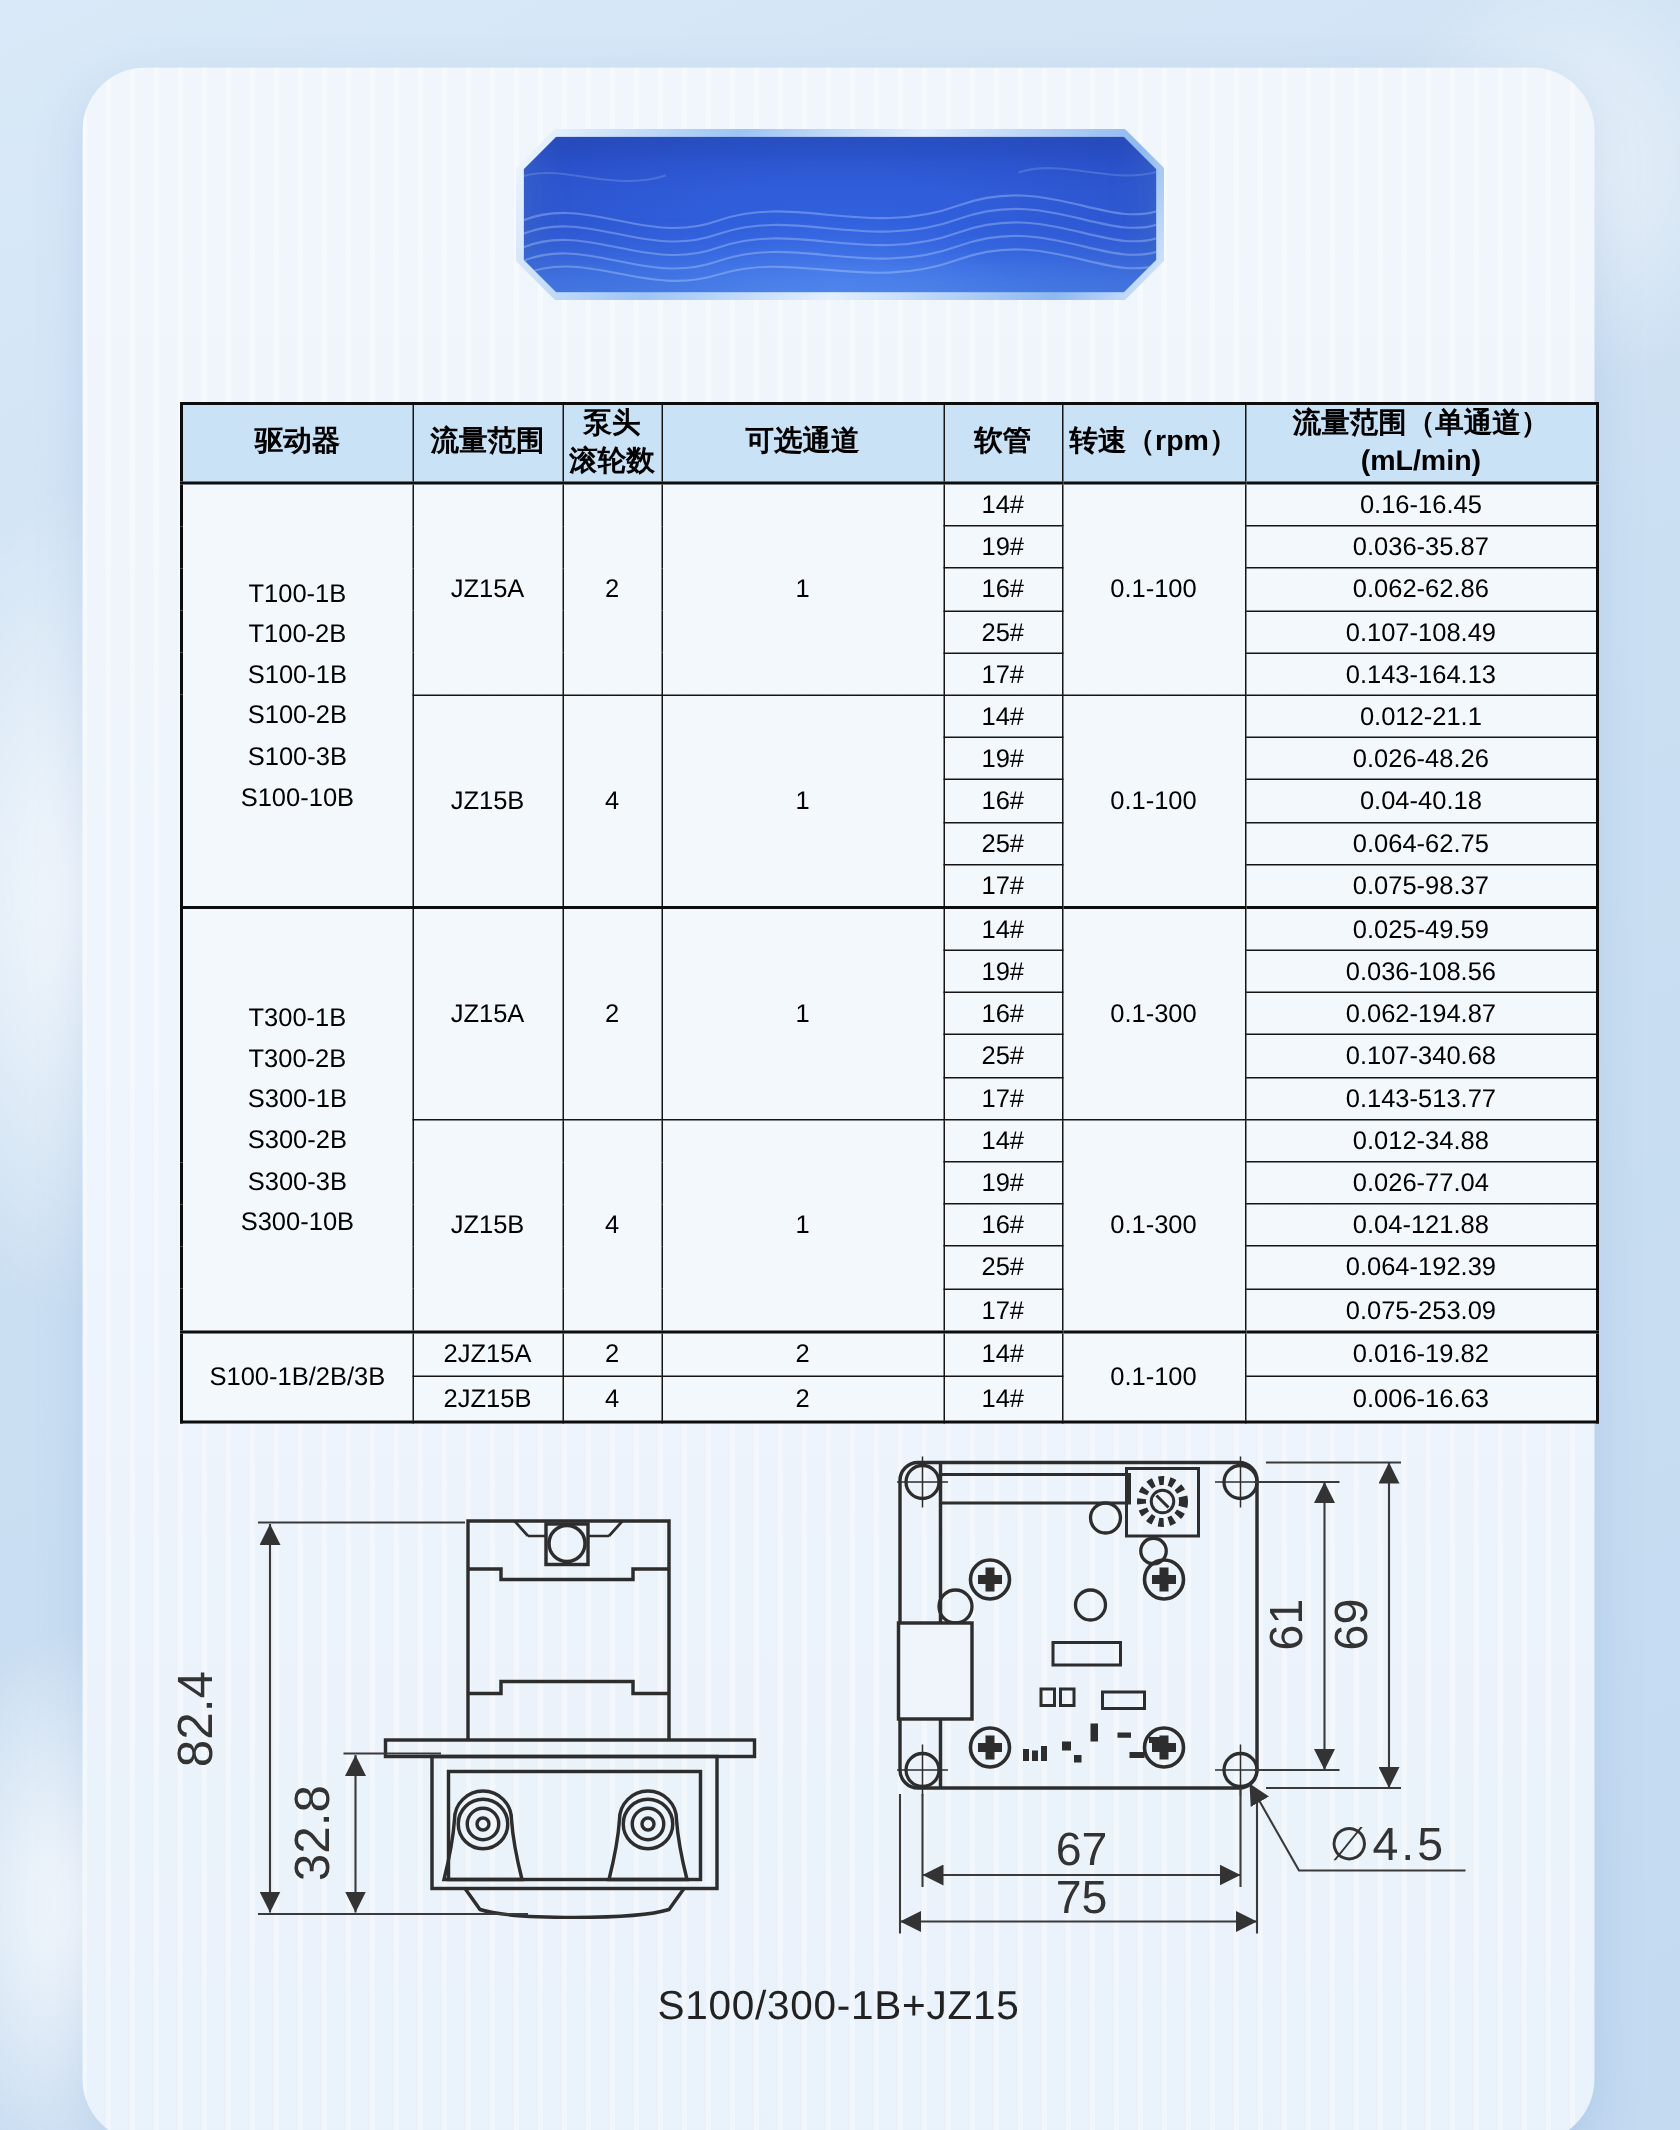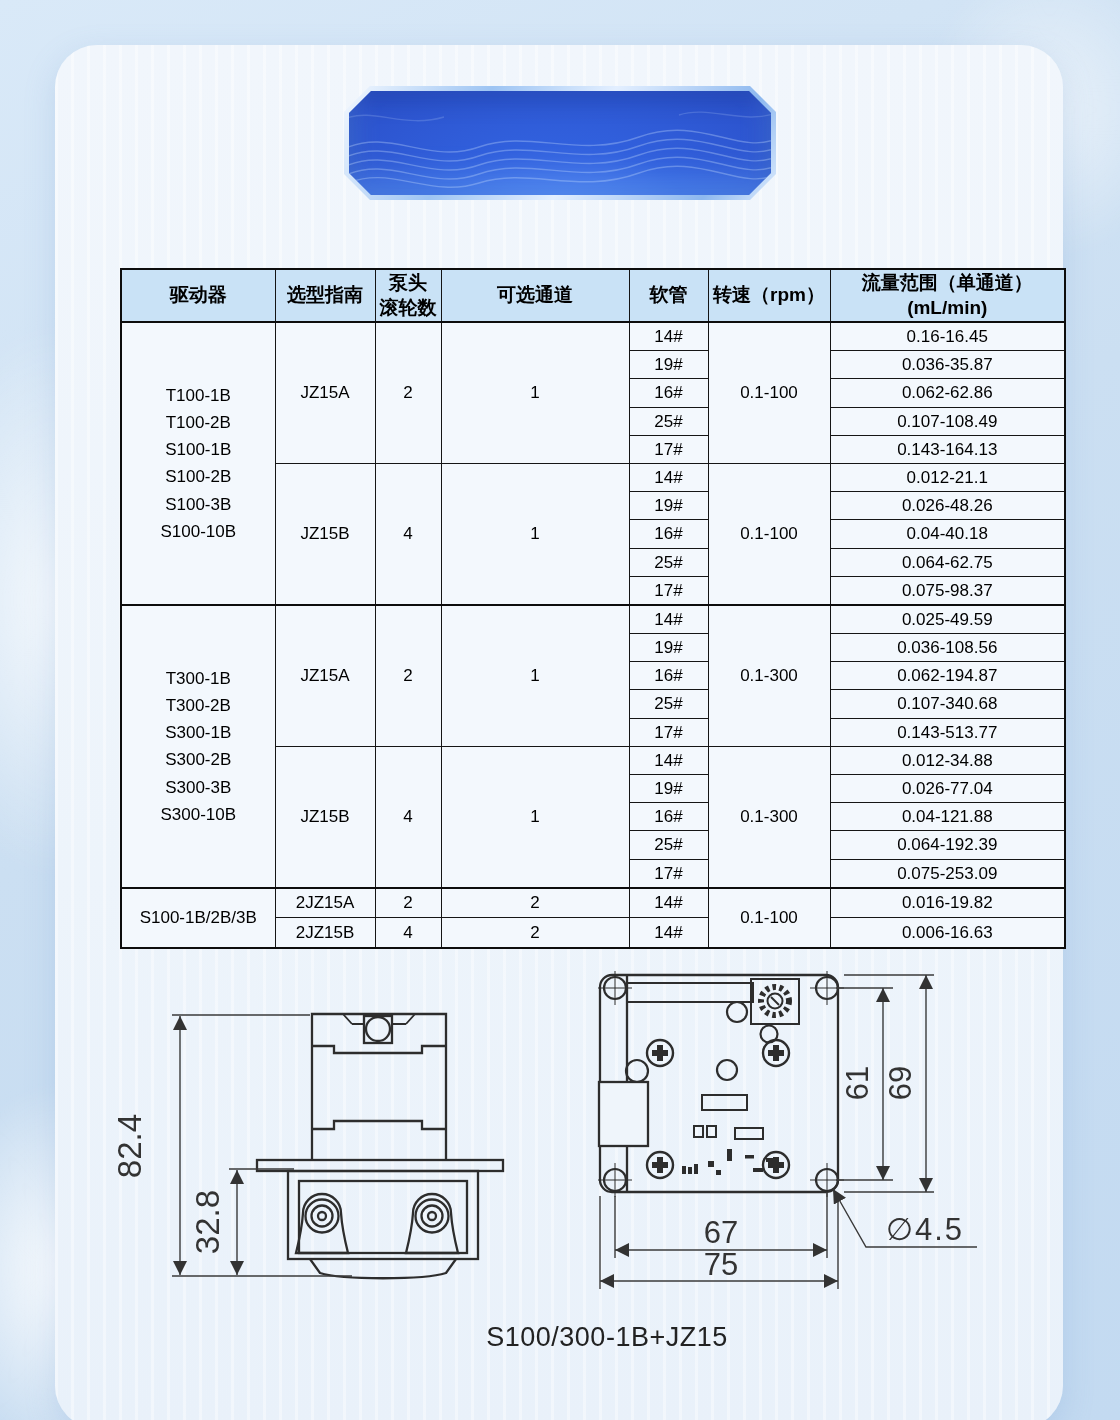--- a/index.html
+++ b/index.html
@@ -57,21 +57,21 @@
     background:#f3f8fd;font-size:17px;color:#000;text-align:center;vertical-align:middle;
     white-space:pre-line;line-height:1.6;padding:0;height:26.2px;
   }
   tr.tall td{height:28.5px;}
   tr.group-start td{border-top:2.5px solid #0d0d0d;}
 
   
   .drawings{position:absolute;left:85px;top:958px;width:975px;height:400px;}
   .caption{
     position:absolute;left:55px;top:1322px;width:1008px;text-align:center;
-    font-size:27px;color:#222;letter-spacing:.5px;padding-left:48px;
+    font-size:27px;color:#222;letter-spacing:.5px;
   }
   svg text{fill:#333;font-family:"Liberation Sans","DejaVu Sans",sans-serif;}
 </style>
 </head>
 <body>
 
 <div class="bg-blob b1"></div>
 <div class="bg-blob b2"></div>
 <div class="bg-blob b3"></div>
 
@@ -100,21 +100,21 @@
         <col style="width: 100px;">
         <col style="width: 66px;">
         <col style="width: 188px;">
         <col style="width: 79px;">
         <col style="width: 122px;">
         <col style="width: 235px;">
       </colgroup>
       <thead>
         <tr>
           <th>驱动器</th>
-          <th>选型指南</th>
+          <th>流量范围</th>
           <th>泵头
 滚轮数</th>
           <th>可选通道</th>
           <th>软管</th>
           <th>转速（rpm）</th>
           <th>流量范围（单通道）
 (mL/min)</th>
         </tr>
       </thead>
       <tbody>

